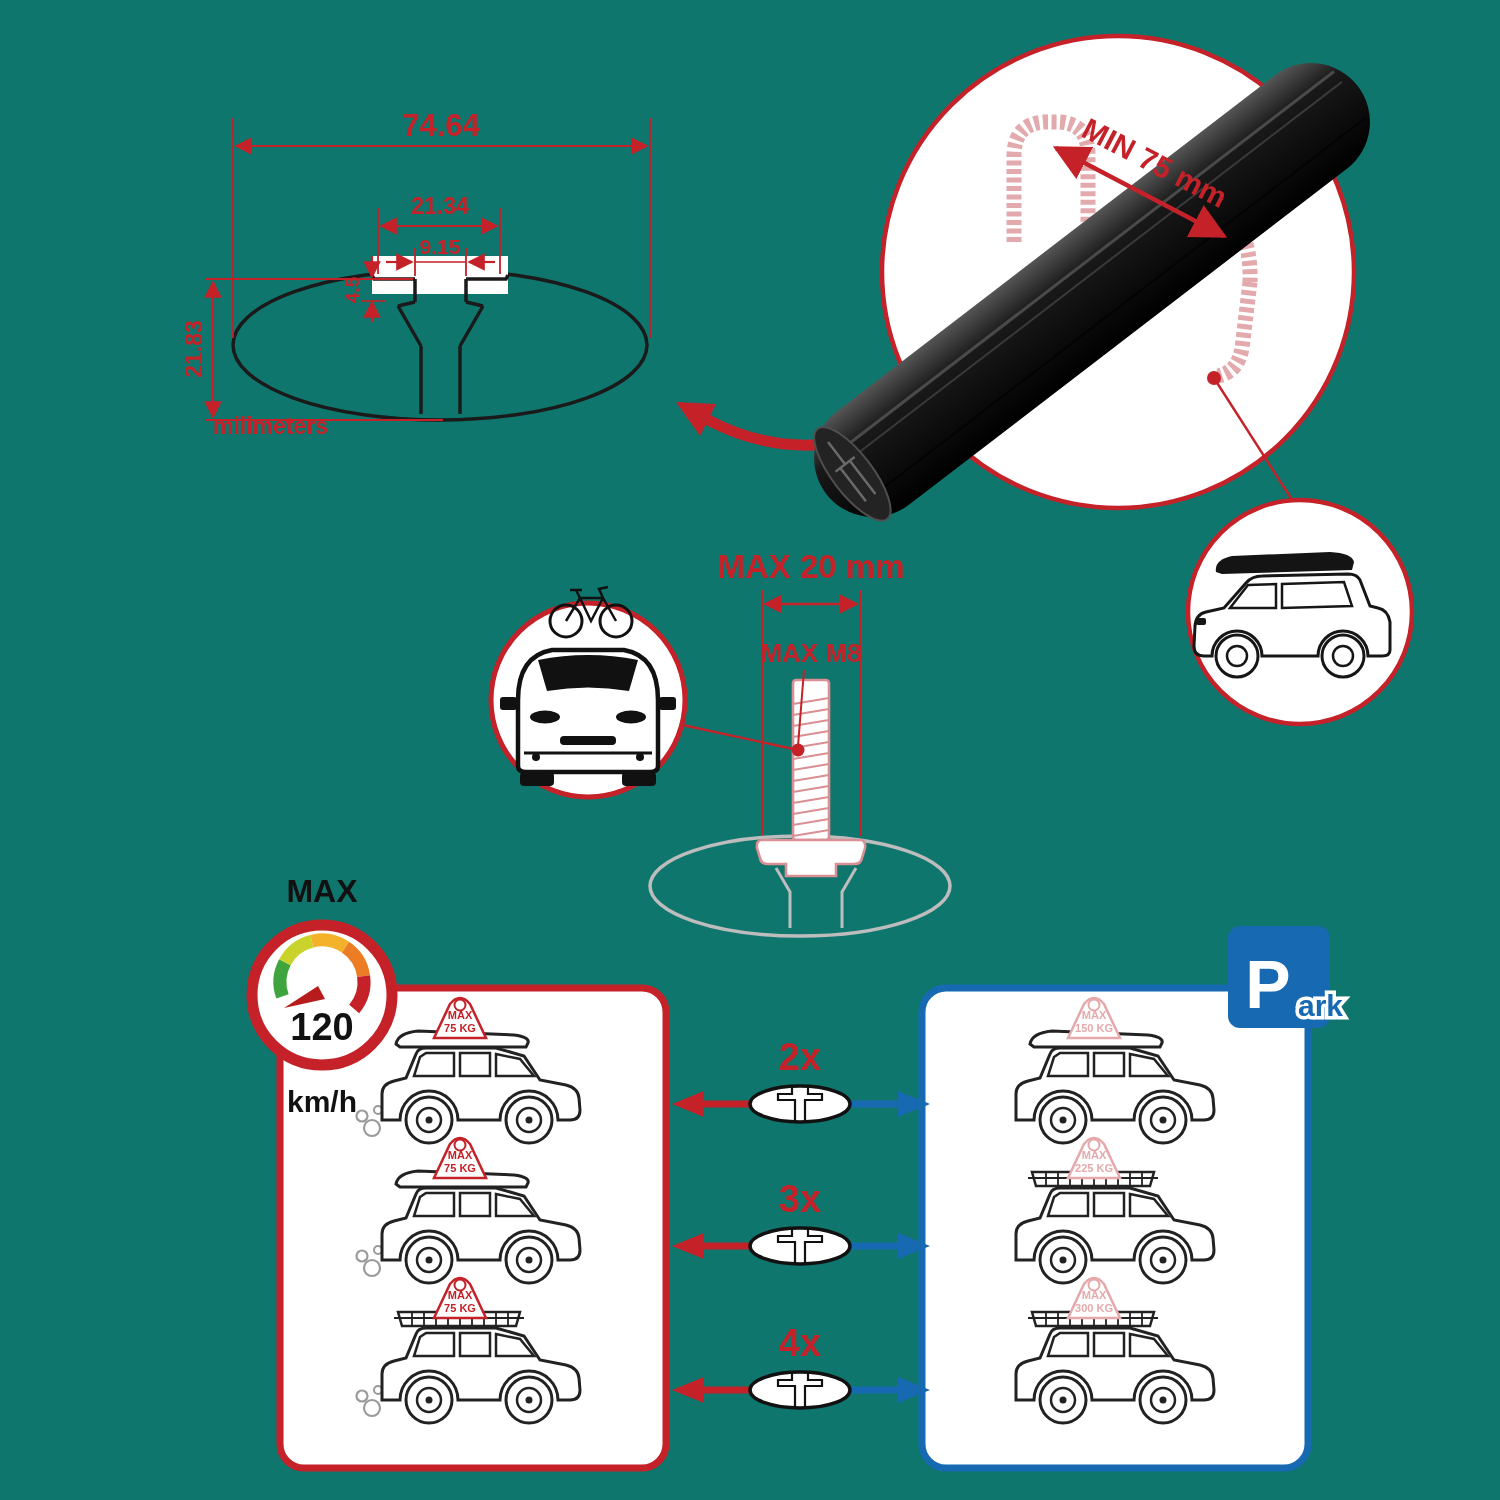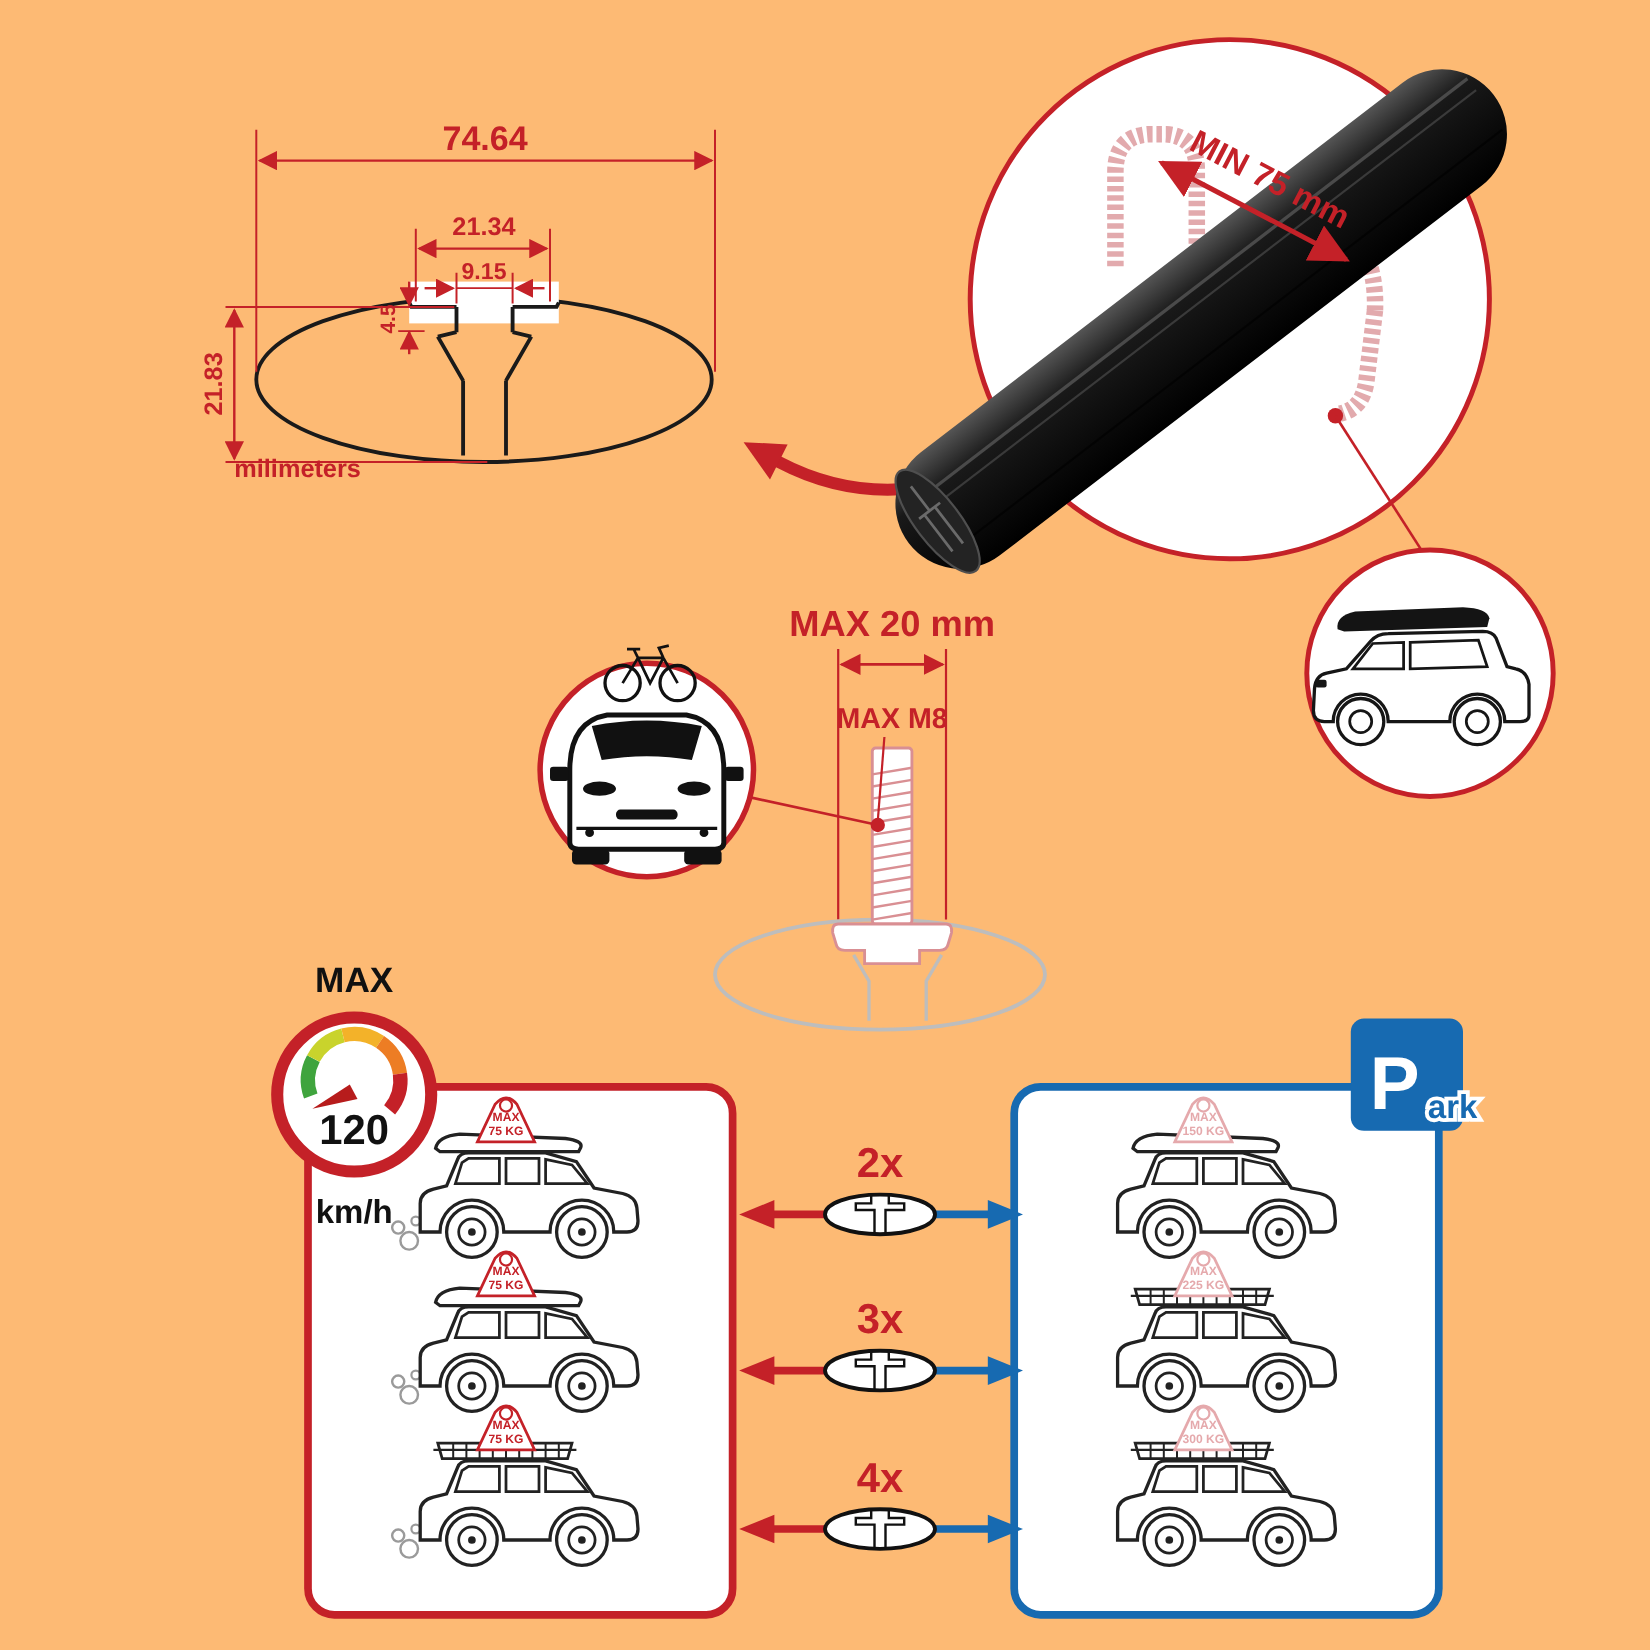--- a/index.html
+++ b/index.html
@@ -1,16 +1,16 @@
 <!DOCTYPE html>
 <html><head>
 <meta charset="utf-8">
 <style>
   html,body{margin:0;padding:0;background:#fff;}
-  #canvas{position:relative;width:1500px;height:1500px;background:#fdba74;overflow:hidden;}
+  #canvas{position:relative;width:1500px;height:1500px;background:#0f766e;overflow:hidden;}
   svg{display:block;}
   text{font-family:"Liberation Sans",sans-serif;}
   .dim{fill:#c42128;font-weight:700;}
   .faintt{fill:#e5a9ac;font-weight:700;}
   .blk{fill:#111;font-weight:700;}
 </style>
 </head>
 <body>
 
 <div id="canvas">

